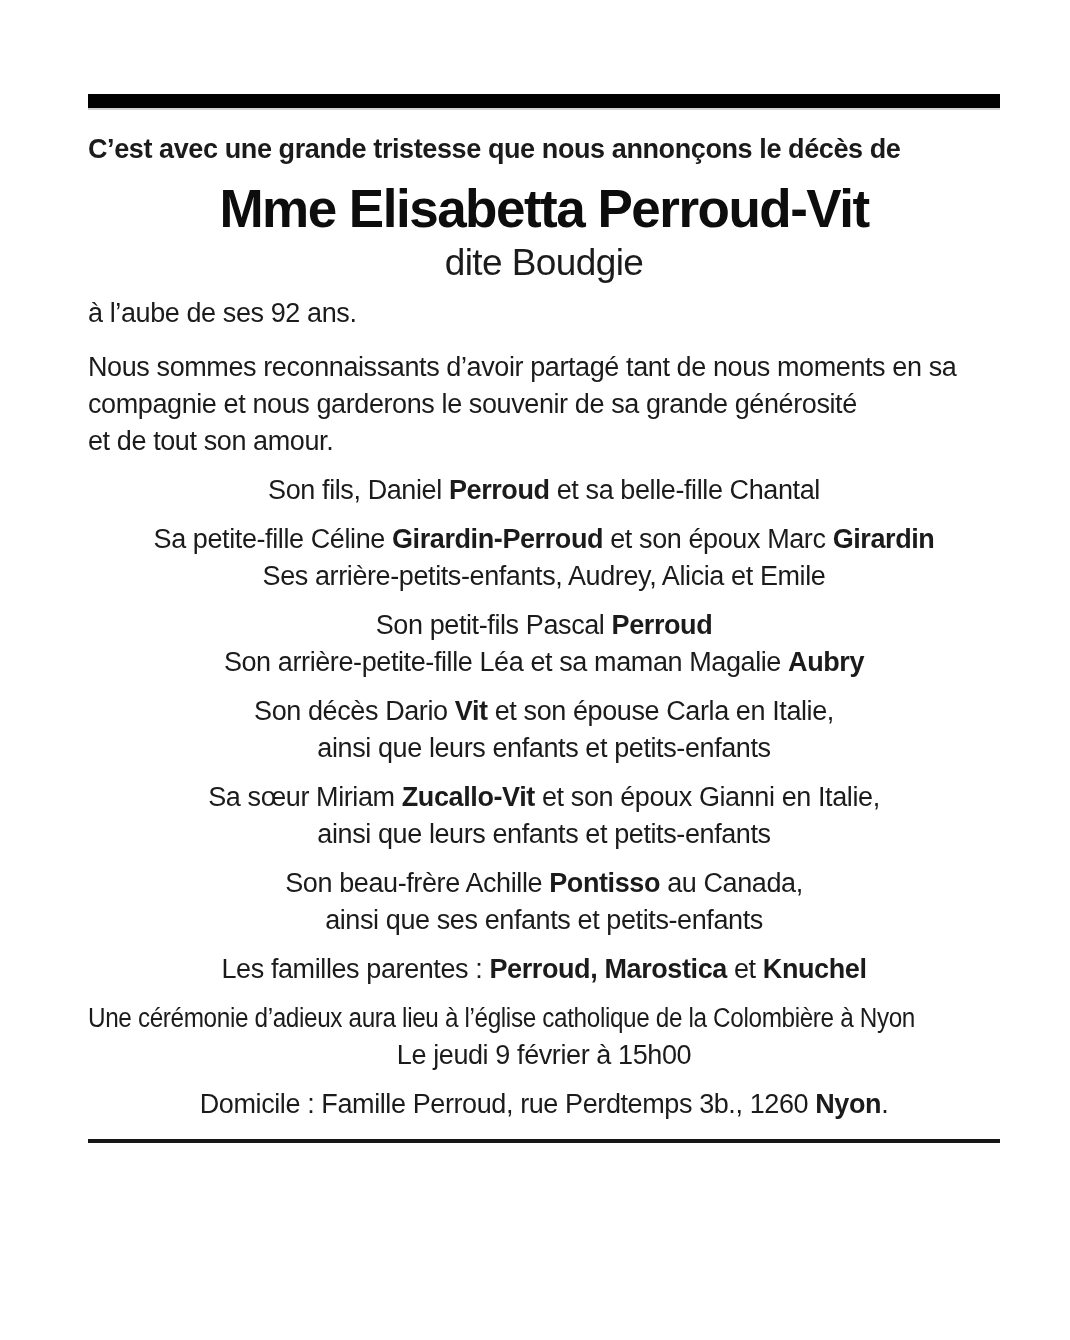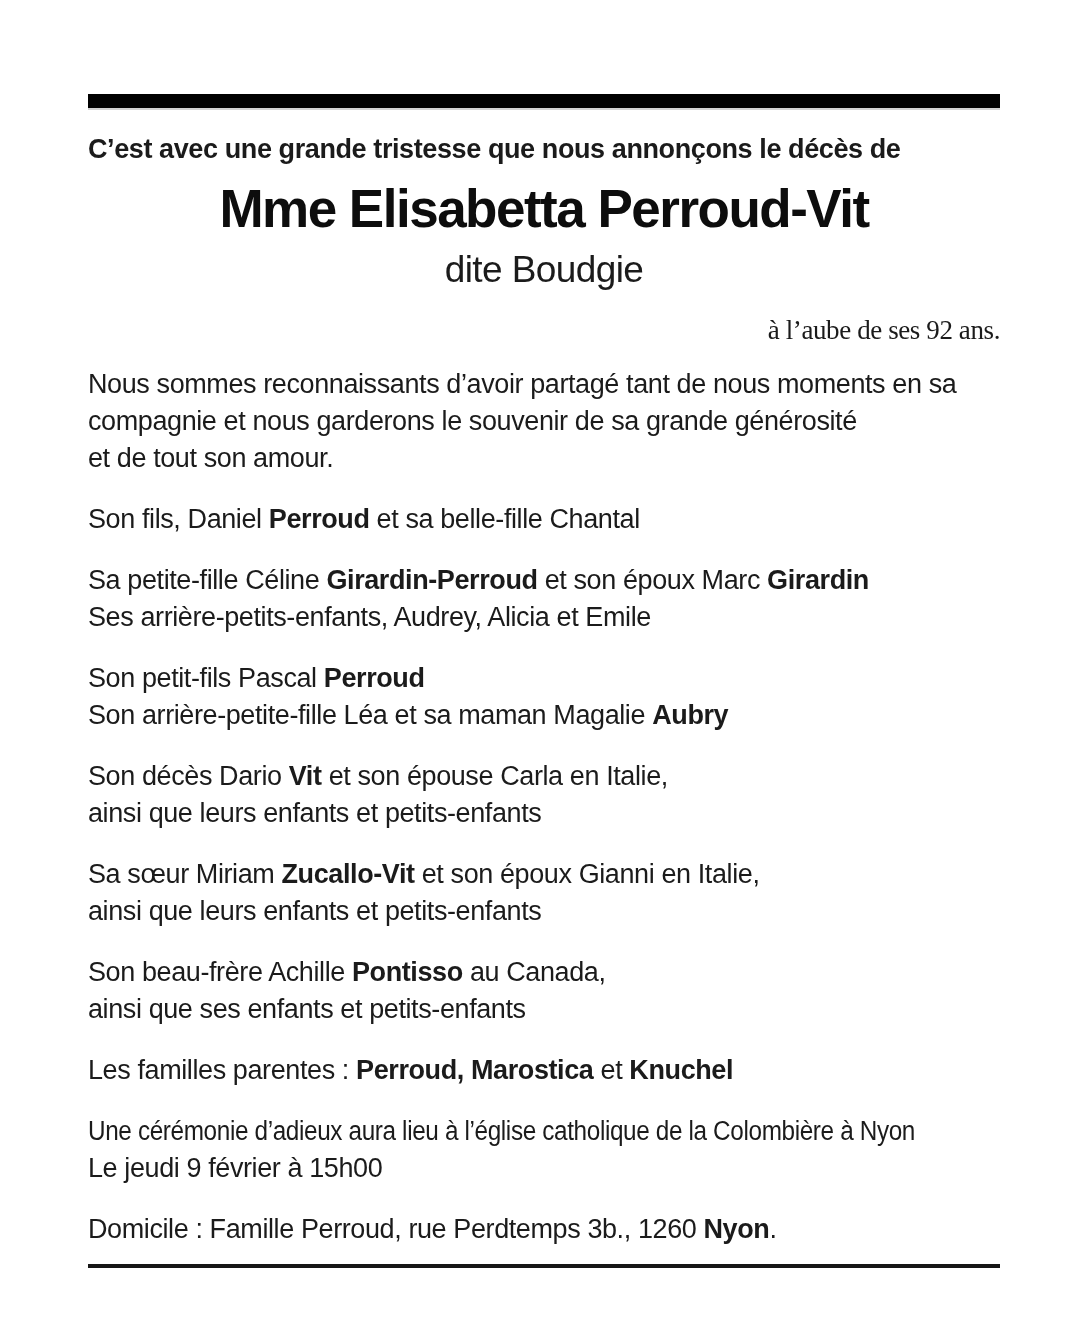--- a/index.html
+++ b/index.html
@@ -41,46 +41,46 @@
   .deceased-name{
     margin:12px 0 0 0;
     font-size:53px;
     line-height:58px;
     font-weight:700;
     letter-spacing:-1.5px;
     text-align:center;
     color:var(--ink-strong);
   }
   .nickname{
-    margin-top:11px;
+    margin-top:4px;
     font-size:37px;
     line-height:42px;
     text-align:center;
     letter-spacing:-0.6px;
   }
   .age-line{
-    margin-top:22px;
+    margin-top:12px;
     font-size:27px;
     line-height:34px;
-    text-align:right;
+    text-align:left;
     letter-spacing:-0.4px;
-    font-family:Liberation Serif, serif;
   }
   .tribute{
     margin-top:19px;
   }
   .tribute .line,
   .para .line{
     font-size:27px;
     line-height:37px;
     letter-spacing:-0.4px;
     white-space:nowrap;
   }
   .para{
-    margin-top:24px;
+    margin-top:12px;
+    text-align:center;
   }
   .b{font-weight:700;}
   .squeeze{
     display:inline-block;
     transform:scaleX(0.90);
     transform-origin:0 50%;
     white-space:nowrap;
   }
   .bottom-rule{
     margin-top:16px;

